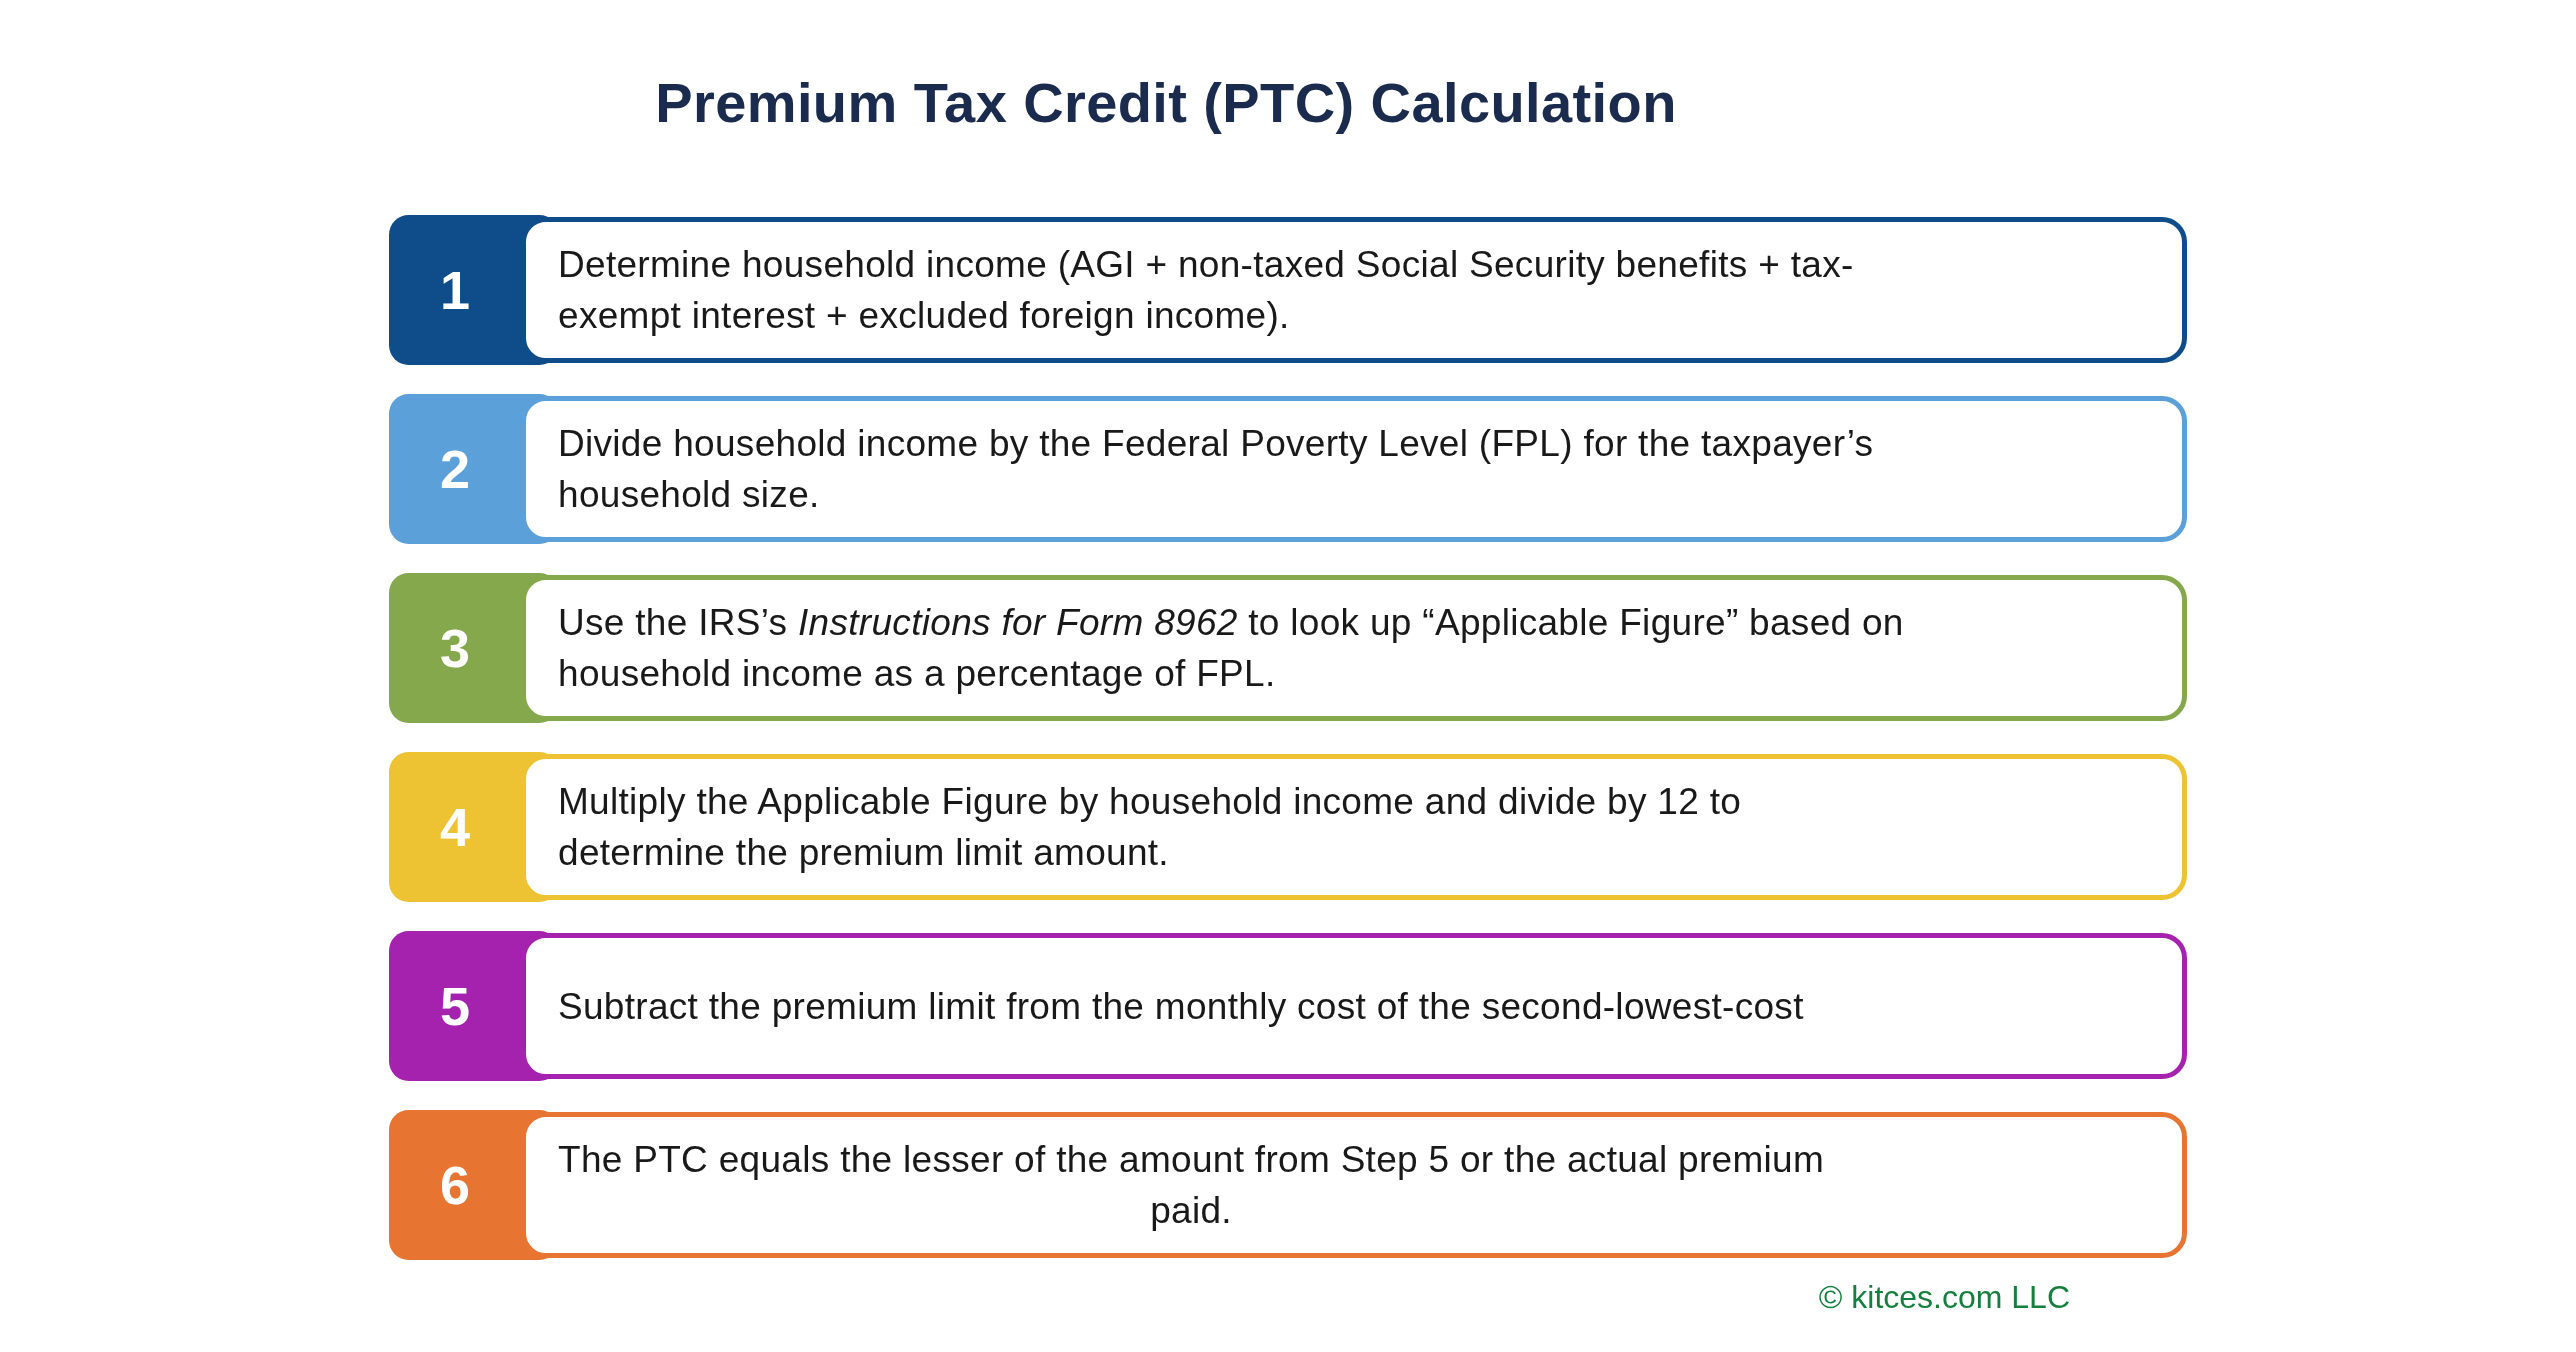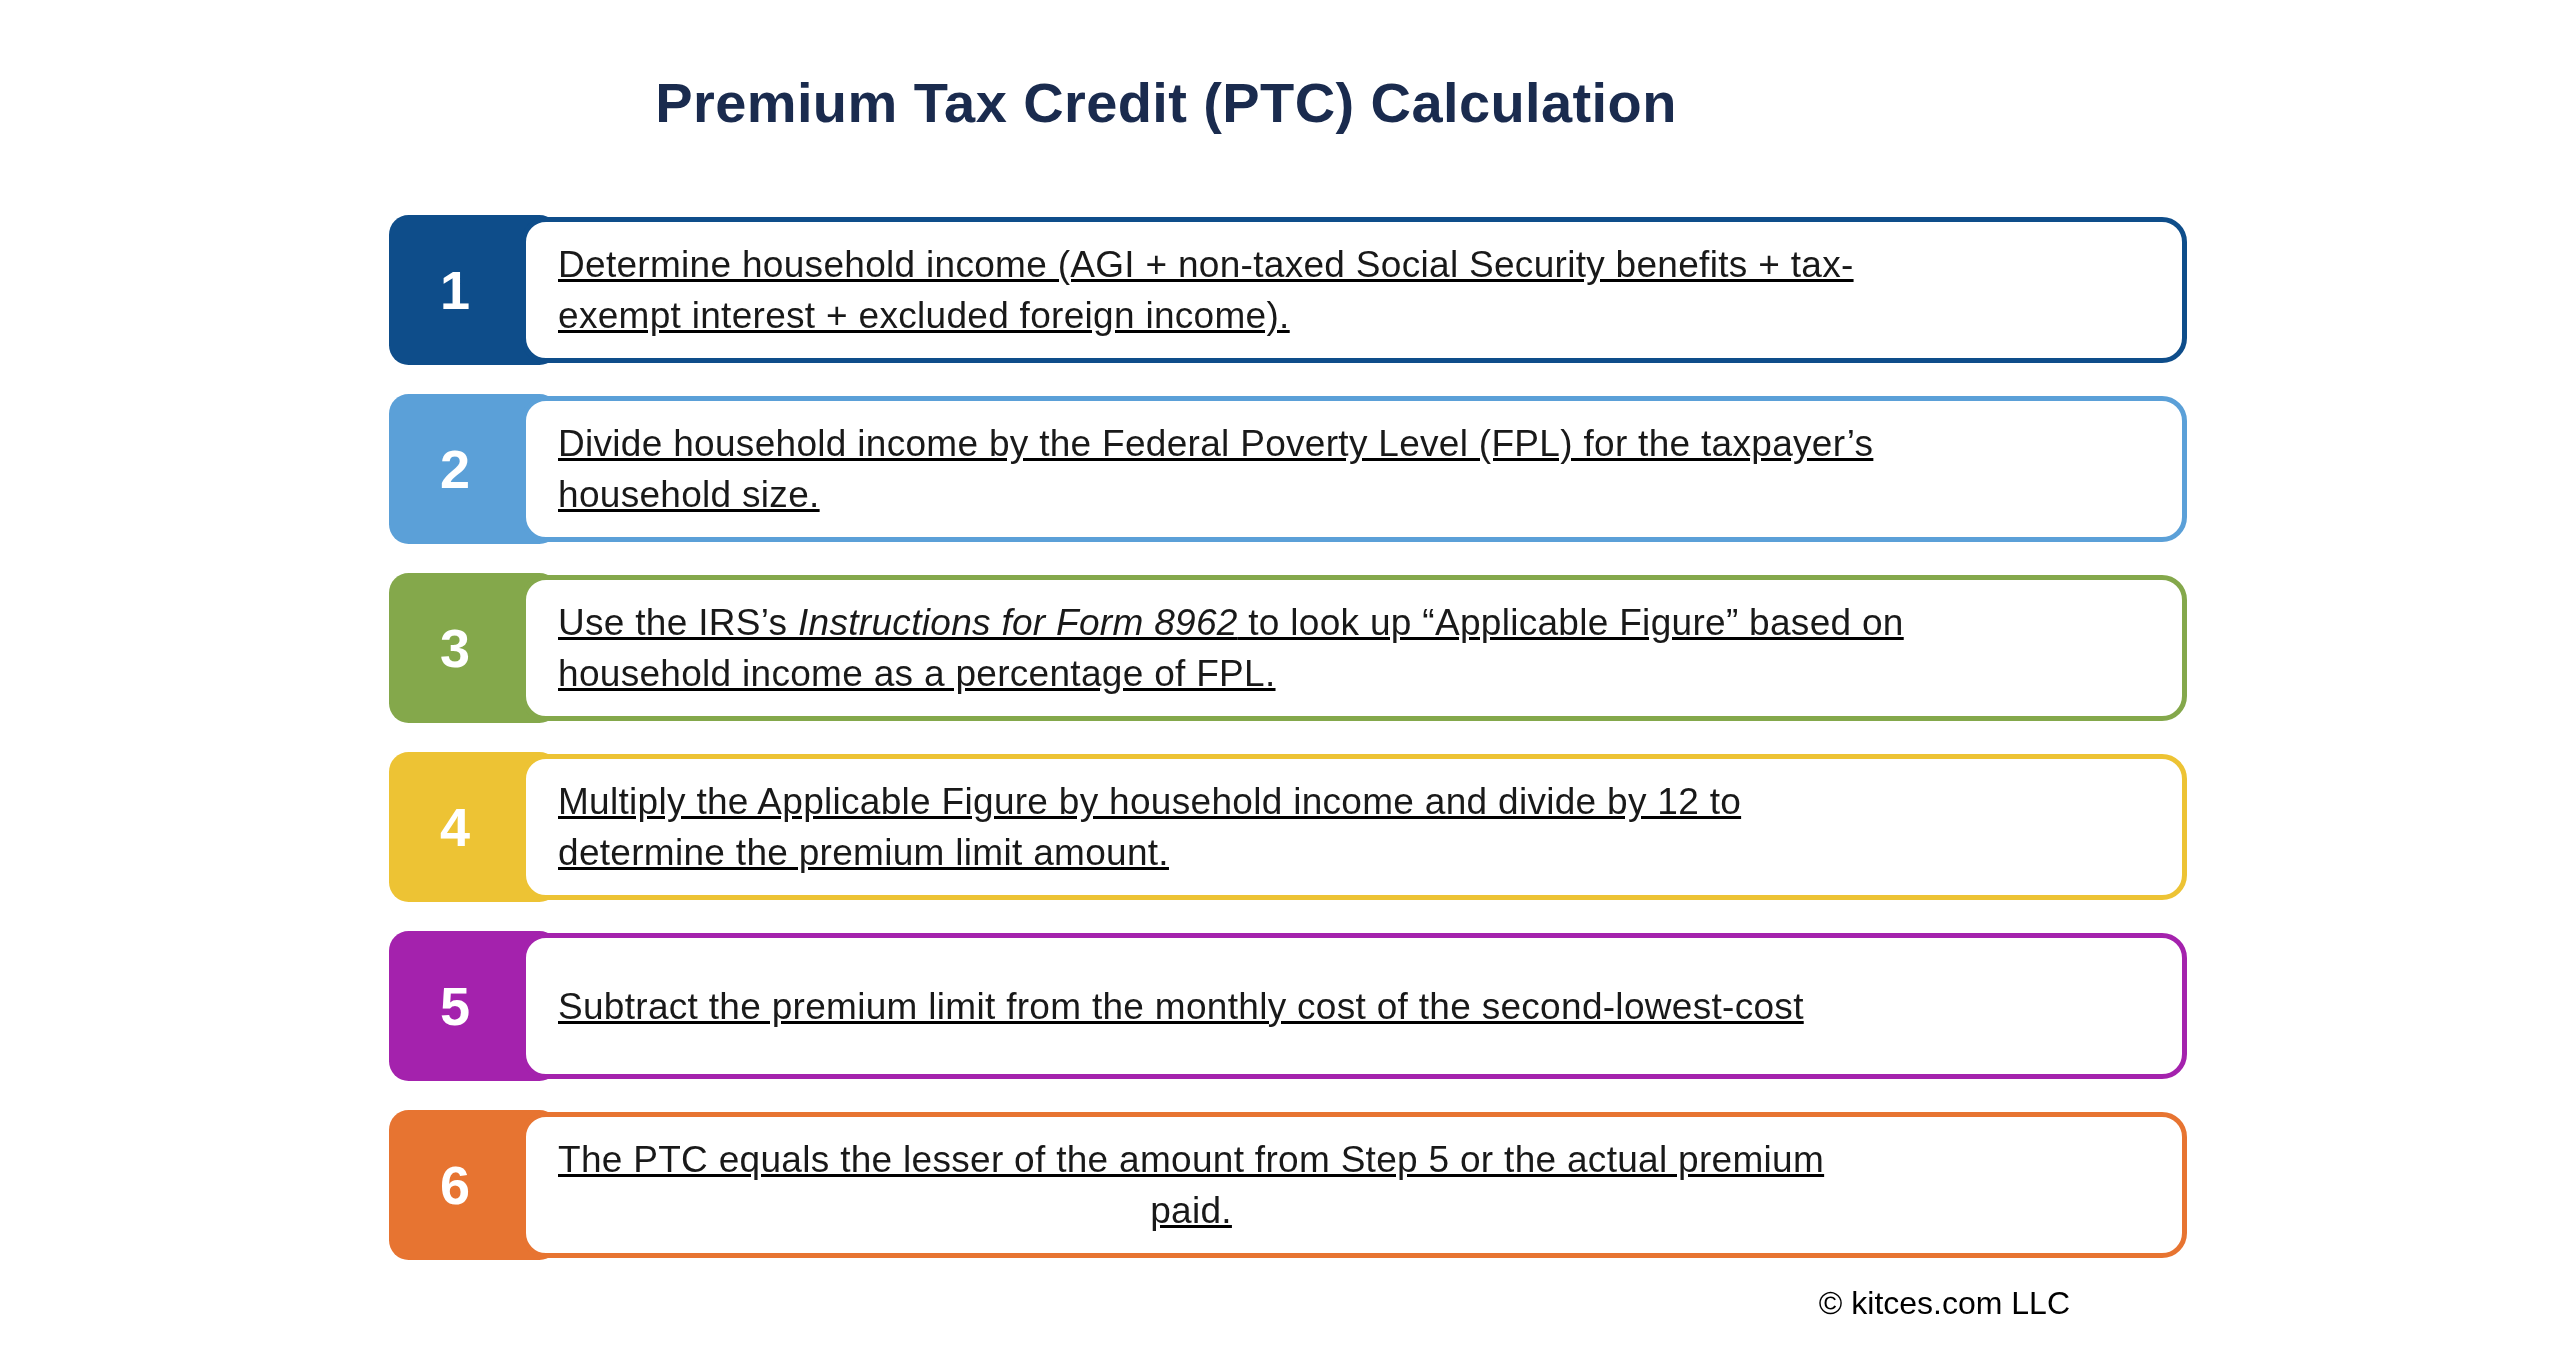--- a/index.html
+++ b/index.html
@@ -49,21 +49,20 @@
     position:absolute;
     left:132px; top:1.8px; right:0; bottom:1.8px;
     background:#ffffff;
     border:5.4px solid #000;
     border-radius:25px;
     display:flex;
     align-items:center;
     padding-left:32px;
     padding-right:18px;
     box-sizing:border-box;
-    text-decoration:underline;
   }
   .step-text {
     font-size:37px;
     line-height:51px;
     letter-spacing:0.3px;
     color:#191919;
   }
   .line { display:block; }
   .italic { font-style:italic; }
   .footer {
@@ -148,16 +147,16 @@
       <div class="box" style="border-color: rgb(231, 116, 49); text-align: center;">
         <div class="step-text">
           <span class="line">The PTC equals the lesser of the amount from Step 5 or the actual premium</span>
           <span class="line">paid.</span>
         </div>
       </div>
     </div>
 
   </div>
 
-  <div class="footer" style="color: #000000; margin-top: 6px;">© kitces.com LLC</div>
+  <div class="footer" style="color: #15803d;">© kitces.com LLC</div>
 
 </div>
 
 
 </body></html>

